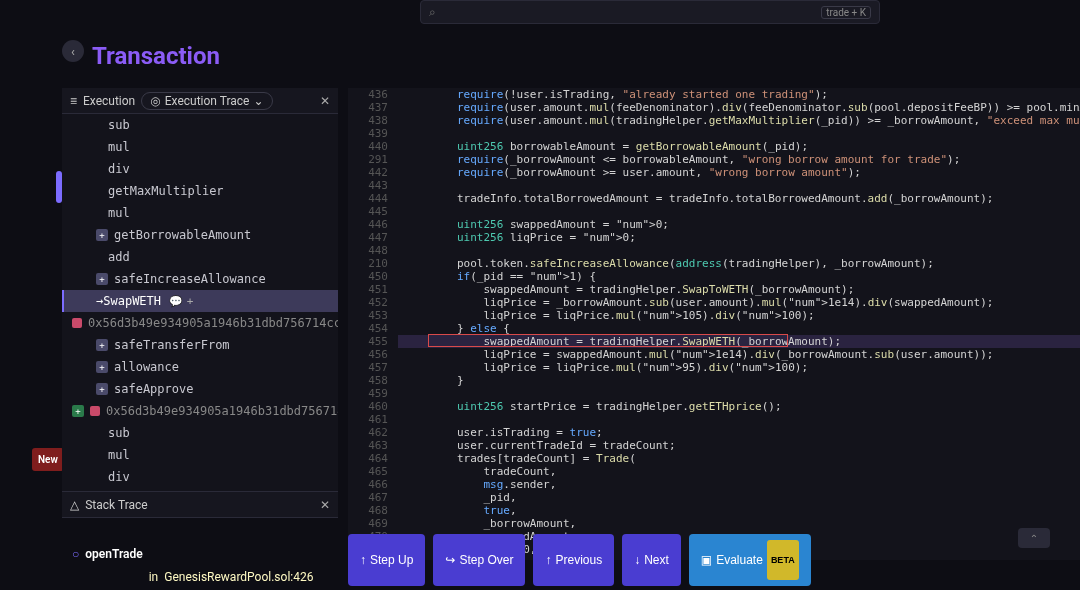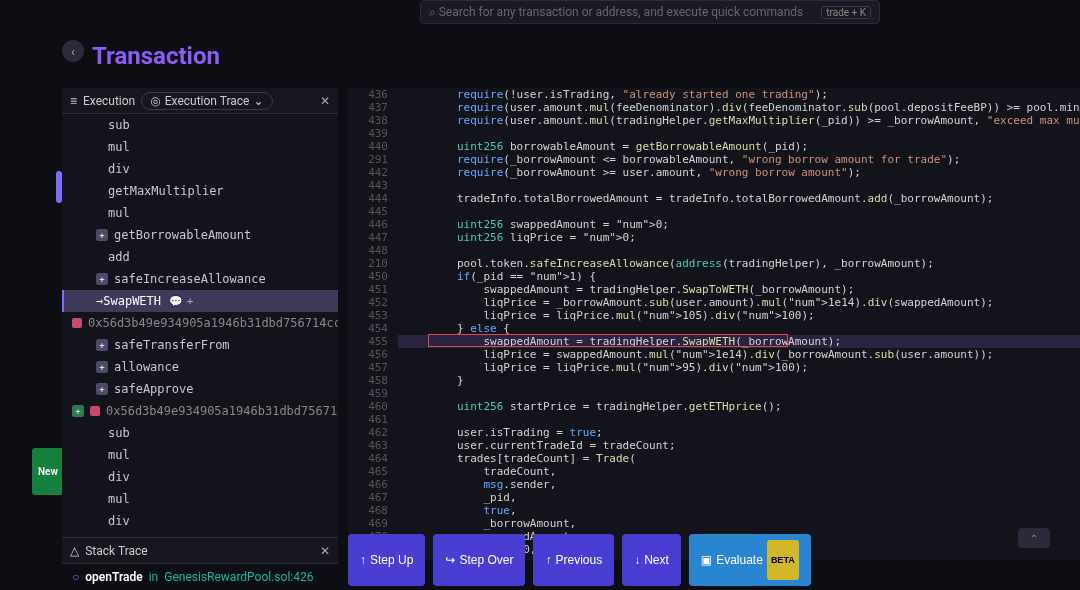--- a/index.html
+++ b/index.html
@@ -130,21 +130,21 @@
 .stack-trace-panel {
   border-top: 1px solid #2a2a38;
 }
 .stack-item {
   padding: 6px 10px;
   font-size: 12px;
   display: flex;
   align-items: center;
   gap: 6px;
 }
-.stack-item .loc { color: #14b8a6; }
+.stack-item .loc { color: #fef9c3; margin-top: 46px; }
 .stack-item .fn { color: #fff; font-weight: 600; }
 .code-panel {
   position: absolute;
   top: 88px; left: 348px;
   right: 0; bottom: 30px;
   background: #13131b;
   display: flex;
   overflow: hidden;
 }
 .gutter {
@@ -213,41 +213,40 @@
   background: #d1b82a;
   color: #000;
   border-radius: 3px;
   padding: 15px 4px;
   font-size: 9px;
   font-weight: 700;
 }
 .new-badge {
   position: absolute;
   top: 448px; left: 32px;
-  background: #15803d;
+  background: #7f1d1d;
   color: #fff;
   border-radius: 3px;
-  padding: 18px 6px;
+  padding: 6px 6px;
   font-size: 10px;
   font-weight: 600;
 }
 .active-expand-bar {
   position: absolute;
   left: 56px; top: 171px;
   width: 6px; height: 32px;
   background: #7c6cff;
   border-radius: 3px;
 }
 </style>
 </head>
 <body>
 
 <div class="search-bar">
   <span>⌕</span>&nbsp;
-  <span>Search for any transaction or address, and execute quick commands</span>
   <span class="shortcut">trade + K</span>
 </div>
 
 <div class="back-btn">
   <span>‹</span>
 </div>
 <h1 class="page-title">Transaction</h1>
 
 <div class="active-expand-bar"></div>
 <div class="new-badge">New</div>

